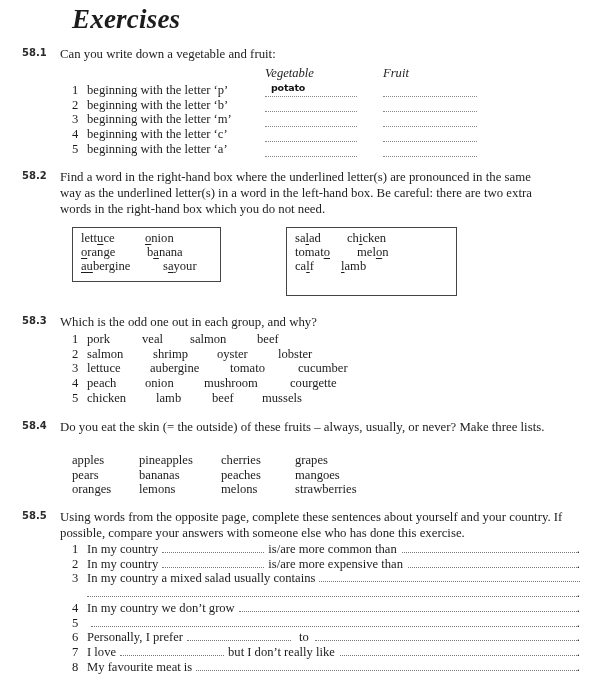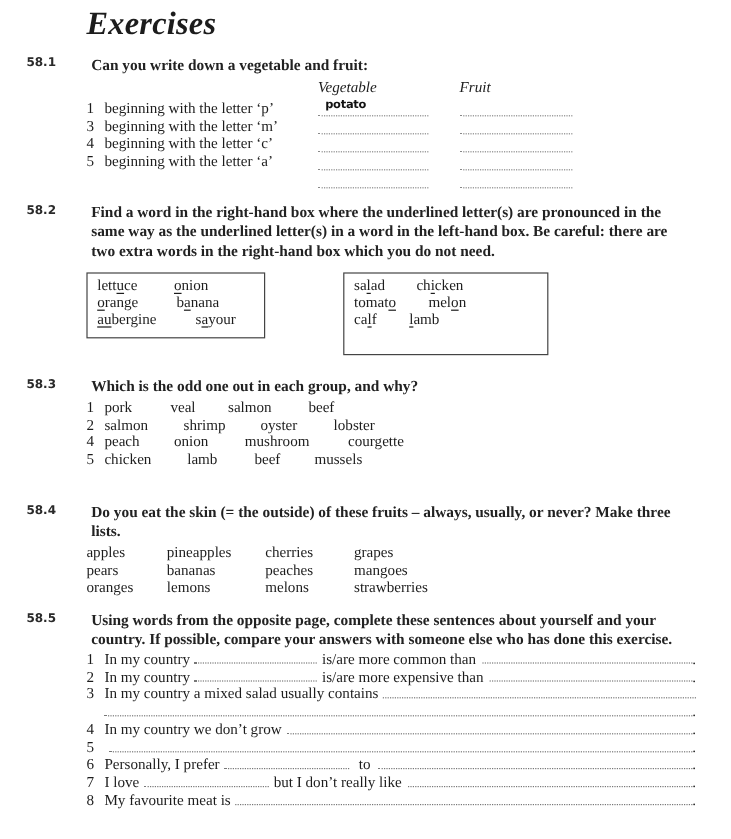--- a/index.html
+++ b/index.html
@@ -3,21 +3,21 @@
 <meta charset="utf-8">
 <style>
   html, body { margin: 0; padding: 0; }
   body {
     width: 609px; height: 699px; background: #ffffff; position: relative; overflow: hidden;
     font-family: "Liberation Serif", "DejaVu Serif", serif; color: #1c1c1c;
   }
   .abs { position: absolute; }
   .title { left: 72px; top: 4px; font-size: 27px; font-style: italic; font-weight: bold; letter-spacing: 0.2px; }
   .num { left: 22px; font-family: "DejaVu Sans", sans-serif; font-weight: bold; font-size: 10px; color: #2a2a2a; }
-  .instr { left: 76px; width: 510px; font-size: 12.8px; font-weight: bold; line-height: 16px; color: #222; }
+  .instr { left: 60px; width: 510px; font-size: 12.8px; font-weight: normal; line-height: 16px; color: #222; }
   .row { font-size: 12.6px; line-height: 14.7px; white-space: nowrap; }
   .row .n { display: inline-block; width: 15px; }
   .dots { display: inline-block; border-bottom: 1px dotted #777; height: 10px; vertical-align: baseline; }
   .col-head { font-style: italic; font-size: 12.6px; }
   .hand { font-family: "DejaVu Sans", sans-serif; font-size: 9.5px; font-weight: bold; color: #111; letter-spacing: -0.2px; }
   .box { border: 1px solid #444; padding: 3px 8px 4px 8px; font-size: 12.6px; line-height: 14.2px; }
   .box .w { display: inline-block; }
   u { text-decoration: underline; text-underline-offset: 2px; }
   .grid4 span { display: inline-block; }
 </style>
@@ -26,20 +26,21 @@
 
 <div class="abs title">Exercises</div>
 
 <div class="abs num" style="top:47px">58.1</div>
 <div class="abs instr" style="top:46px">Can you write down a vegetable and fruit:</div>
 <div class="abs col-head" style="left:265px;top:66px">Vegetable</div>
 <div class="abs col-head" style="left:383px;top:66px">Fruit</div>
 
 <div class="abs" style="left:72px;top:83px">
   <div class="row"><span class="n">1</span><span>beginning with the letter ‘p’</span></div>
+  <div class="row"><span class="n">2</span><span>beginning with the letter ‘b’</span></div>
   <div class="row"><span class="n">3</span><span>beginning with the letter ‘m’</span></div>
   <div class="row"><span class="n">4</span><span>beginning with the letter ‘c’</span></div>
   <div class="row"><span class="n">5</span><span>beginning with the letter ‘a’</span></div>
 </div>
 
 <div class="abs" style="left:265px;top:84px;width:92px;height:12px;border-bottom:1px dotted #888">
   <span class="hand abs" style="left:6px;top:-2px">potato</span>
 </div>
 <div class="abs" style="left:265px;top:99px;width:92px;height:12px;border-bottom:1px dotted #888"></div>
 <div class="abs" style="left:265px;top:114px;width:92px;height:12px;border-bottom:1px dotted #888"></div>
@@ -77,20 +78,21 @@
   <div>
     <span class="w" style="width:46px"><span>ca</span><u>l</u><span>f</span></span><span class="w"><span></span><u>l</u><span>amb</span></span>
   </div>
 </div>
 
 <div class="abs num" style="top:315px">58.3</div>
 <div class="abs instr" style="top:314px">Which is the odd one out in each group, and why?</div>
 <div class="abs" style="left:72px;top:332px">
   <div class="row"><span class="n">1</span><span style="display:inline-block;width:55px">pork</span><span style="display:inline-block;width:48px">veal</span><span style="display:inline-block;width:67px">salmon</span><span>beef</span></div>
   <div class="row"><span class="n">2</span><span style="display:inline-block;width:66px">salmon</span><span style="display:inline-block;width:64px">shrimp</span><span style="display:inline-block;width:61px">oyster</span><span>lobster</span></div>
+  <div class="row"><span class="n">3</span><span style="display:inline-block;width:63px">lettuce</span><span style="display:inline-block;width:80px">aubergine</span><span style="display:inline-block;width:68px">tomato</span><span>cucumber</span></div>
   <div class="row"><span class="n">4</span><span style="display:inline-block;width:58px">peach</span><span style="display:inline-block;width:59px">onion</span><span style="display:inline-block;width:86px">mushroom</span><span>courgette</span></div>
   <div class="row"><span class="n">5</span><span style="display:inline-block;width:69px">chicken</span><span style="display:inline-block;width:56px">lamb</span><span style="display:inline-block;width:50px">beef</span><span>mussels</span></div>
 </div>
 
 <div class="abs num" style="top:420px">58.4</div>
 <div class="abs instr" style="top:419px;width:488px">Do you eat the skin (= the outside) of these fruits – always, usually, or never? Make three lists.</div>
 <div class="abs grid4" style="left:72px;top:453px">
   <div class="row"><span style="width:67px">apples</span><span style="width:82px">pineapples</span><span style="width:74px">cherries</span><span>grapes</span></div>
   <div class="row"><span style="width:67px">pears</span><span style="width:82px">bananas</span><span style="width:74px">peaches</span><span>mangoes</span></div>
   <div class="row"><span style="width:67px">oranges</span><span style="width:82px">lemons</span><span style="width:74px">melons</span><span>strawberries</span></div>

